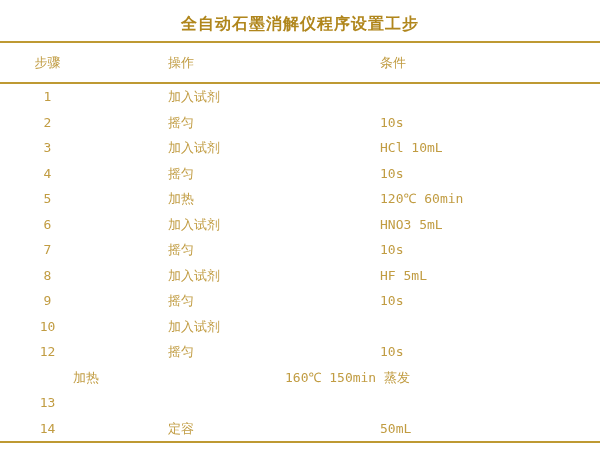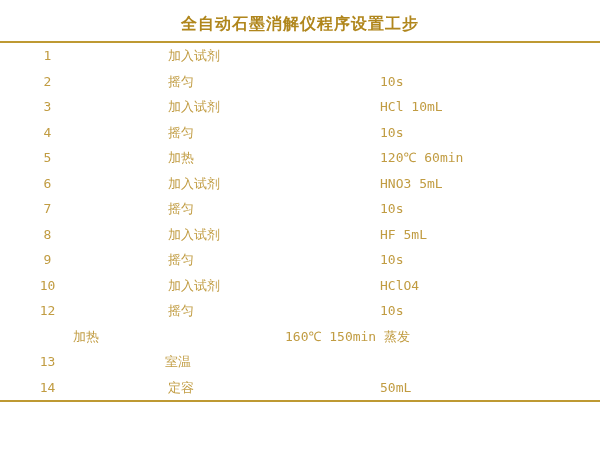--- a/index.html
+++ b/index.html
@@ -59,20 +59,25 @@
     padding-left: 70px;
   }
 </style>
 </head>
 <body>
 
 <div class="page" style="--bg: #FFFFFF; --title: #B0861C; --text: #C19C42; --line: #BE9933;">
 
   <div class="title-bar">全自动石墨消解仪程序设置工步</div>
 
+  <div class="header-row">
+    <div class="cell cell-step">步骤</div>
+    <div class="cell cell-op">操作</div>
+    <div class="cell cell-cond">条件</div>
+  </div>
 
   <div class="rows">
   <div class="row">
     <div class="cell cell-step">1</div>
     <div class="cell cell-op">加入试剂</div>
   </div>
 
   <div class="row">
     <div class="cell cell-step">2</div>
     <div class="cell cell-op">摇匀</div>
@@ -117,37 +122,35 @@
 
   <div class="row">
     <div class="cell cell-step">9</div>
     <div class="cell cell-op">摇匀</div>
     <div class="cell cell-cond">10s</div>
   </div>
 
   <div class="row">
     <div class="cell cell-step">10</div>
     <div class="cell cell-op">加入试剂</div>
-    <div class="cell cell-cond">HClO4</div>
   </div>
 
   <div class="row">
     <div class="cell cell-step">12</div>
     <div class="cell cell-op">摇匀</div>
     <div class="cell cell-cond">10s</div>
   </div>
 
   <div class="row">
     <div class="cell cell-op">加热</div>
     <div class="cell cell-cond">160℃ 150min 蒸发</div>
   </div>
 
   <div class="row">
     <div class="cell cell-step">13</div>
-    <div class="cell cell-cond">室温</div>
   </div>
 
   <div class="row">
     <div class="cell cell-step">14</div>
     <div class="cell cell-op">定容</div>
     <div class="cell cell-cond">50mL</div>
   </div>
 </div>
 
 </div>

